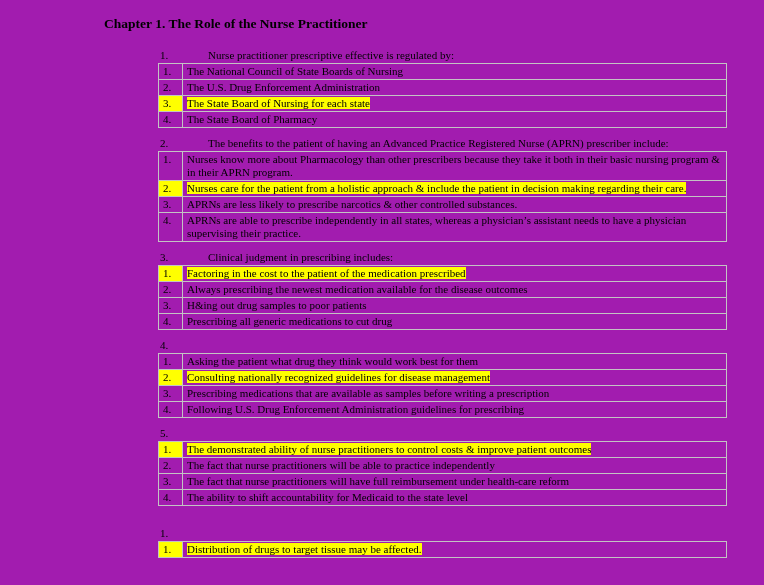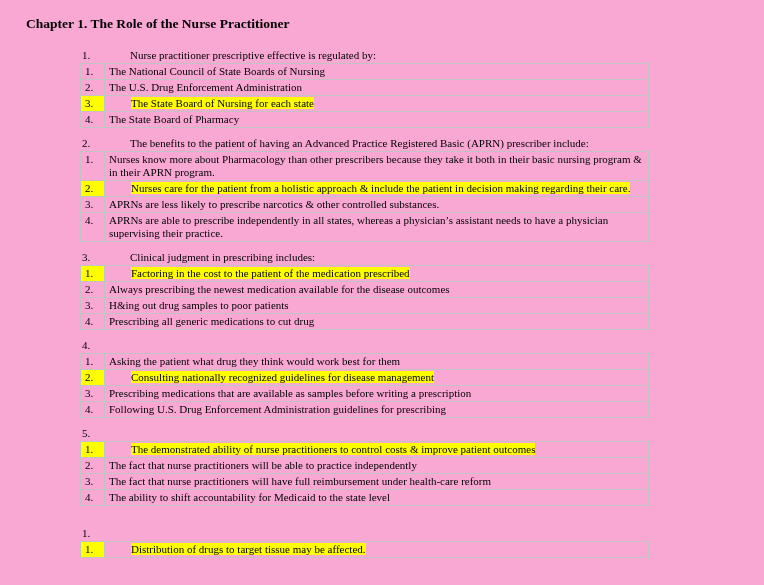--- a/index.html
+++ b/index.html
@@ -7,24 +7,24 @@
     padding: 0;
     background: #ffffff;
     width: 764px;
     height: 585px;
     overflow: hidden;
   }
   .page {
     box-sizing: border-box;
     width: 764px;
     height: 585px;
-    padding: 16px 0 0 26px;
+    padding: 16px 0 0 104px;
     font-family: "Liberation Serif", "DejaVu Serif", serif;
     color: #000000;
-    background: #f9a8d4;
+    background: #a21caf;
     overflow: hidden;
   }
   .chapter-title {
     font-size: 13.5px;
     font-weight: 700;
     line-height: 16px;
     margin: 0;
     white-space: nowrap;
   }
   .chapter + .chapter {
@@ -77,21 +77,20 @@
   td.opt-num {
     width: 15px;
     padding-left: 3px;
     padding-right: 2px;
   }
   tr.hl td.opt-num {
     background: #ffff00;
   }
   .hl-text {
     background: #ffff00;
-    margin-left: 22px;
   }
 </style>
 </head>
 <body>
 
 <main class="page">
     <section class="chapter">
       <h1 class="chapter-title">Chapter 1. The Role of the Nurse Practitioner</h1>
       <div class="question first">
         <div class="q-header">
@@ -115,21 +114,21 @@
             <tr class="">
               <td class="opt-num">4.</td>
               <td class="opt-text"><span class="">The State Board of Pharmacy</span></td>
             </tr>
           </tbody>
         </table>
       </div>
       <div class="question">
         <div class="q-header">
           <span class="q-num">2.</span>
-          <span class="q-text">The benefits to the patient of having an Advanced Practice Registered Basic (APRN) prescriber include:</span>
+          <span class="q-text">The benefits to the patient of having an Advanced Practice Registered Nurse (APRN) prescriber include:</span>
         </div>
         <table class="options">
           <tbody>
             <tr class="">
               <td class="opt-num">1.</td>
               <td class="opt-text"><span class="">Nurses know more about Pharmacology than other prescribers because they take it both in their basic nursing program &amp; in their APRN program.</span></td>
             </tr>
             <tr class="hl">
               <td class="opt-num">2.</td>
               <td class="opt-text"><span class="hl-text">Nurses care for the patient from a holistic approach &amp; include the patient in decision making regarding their care.</span></td>

